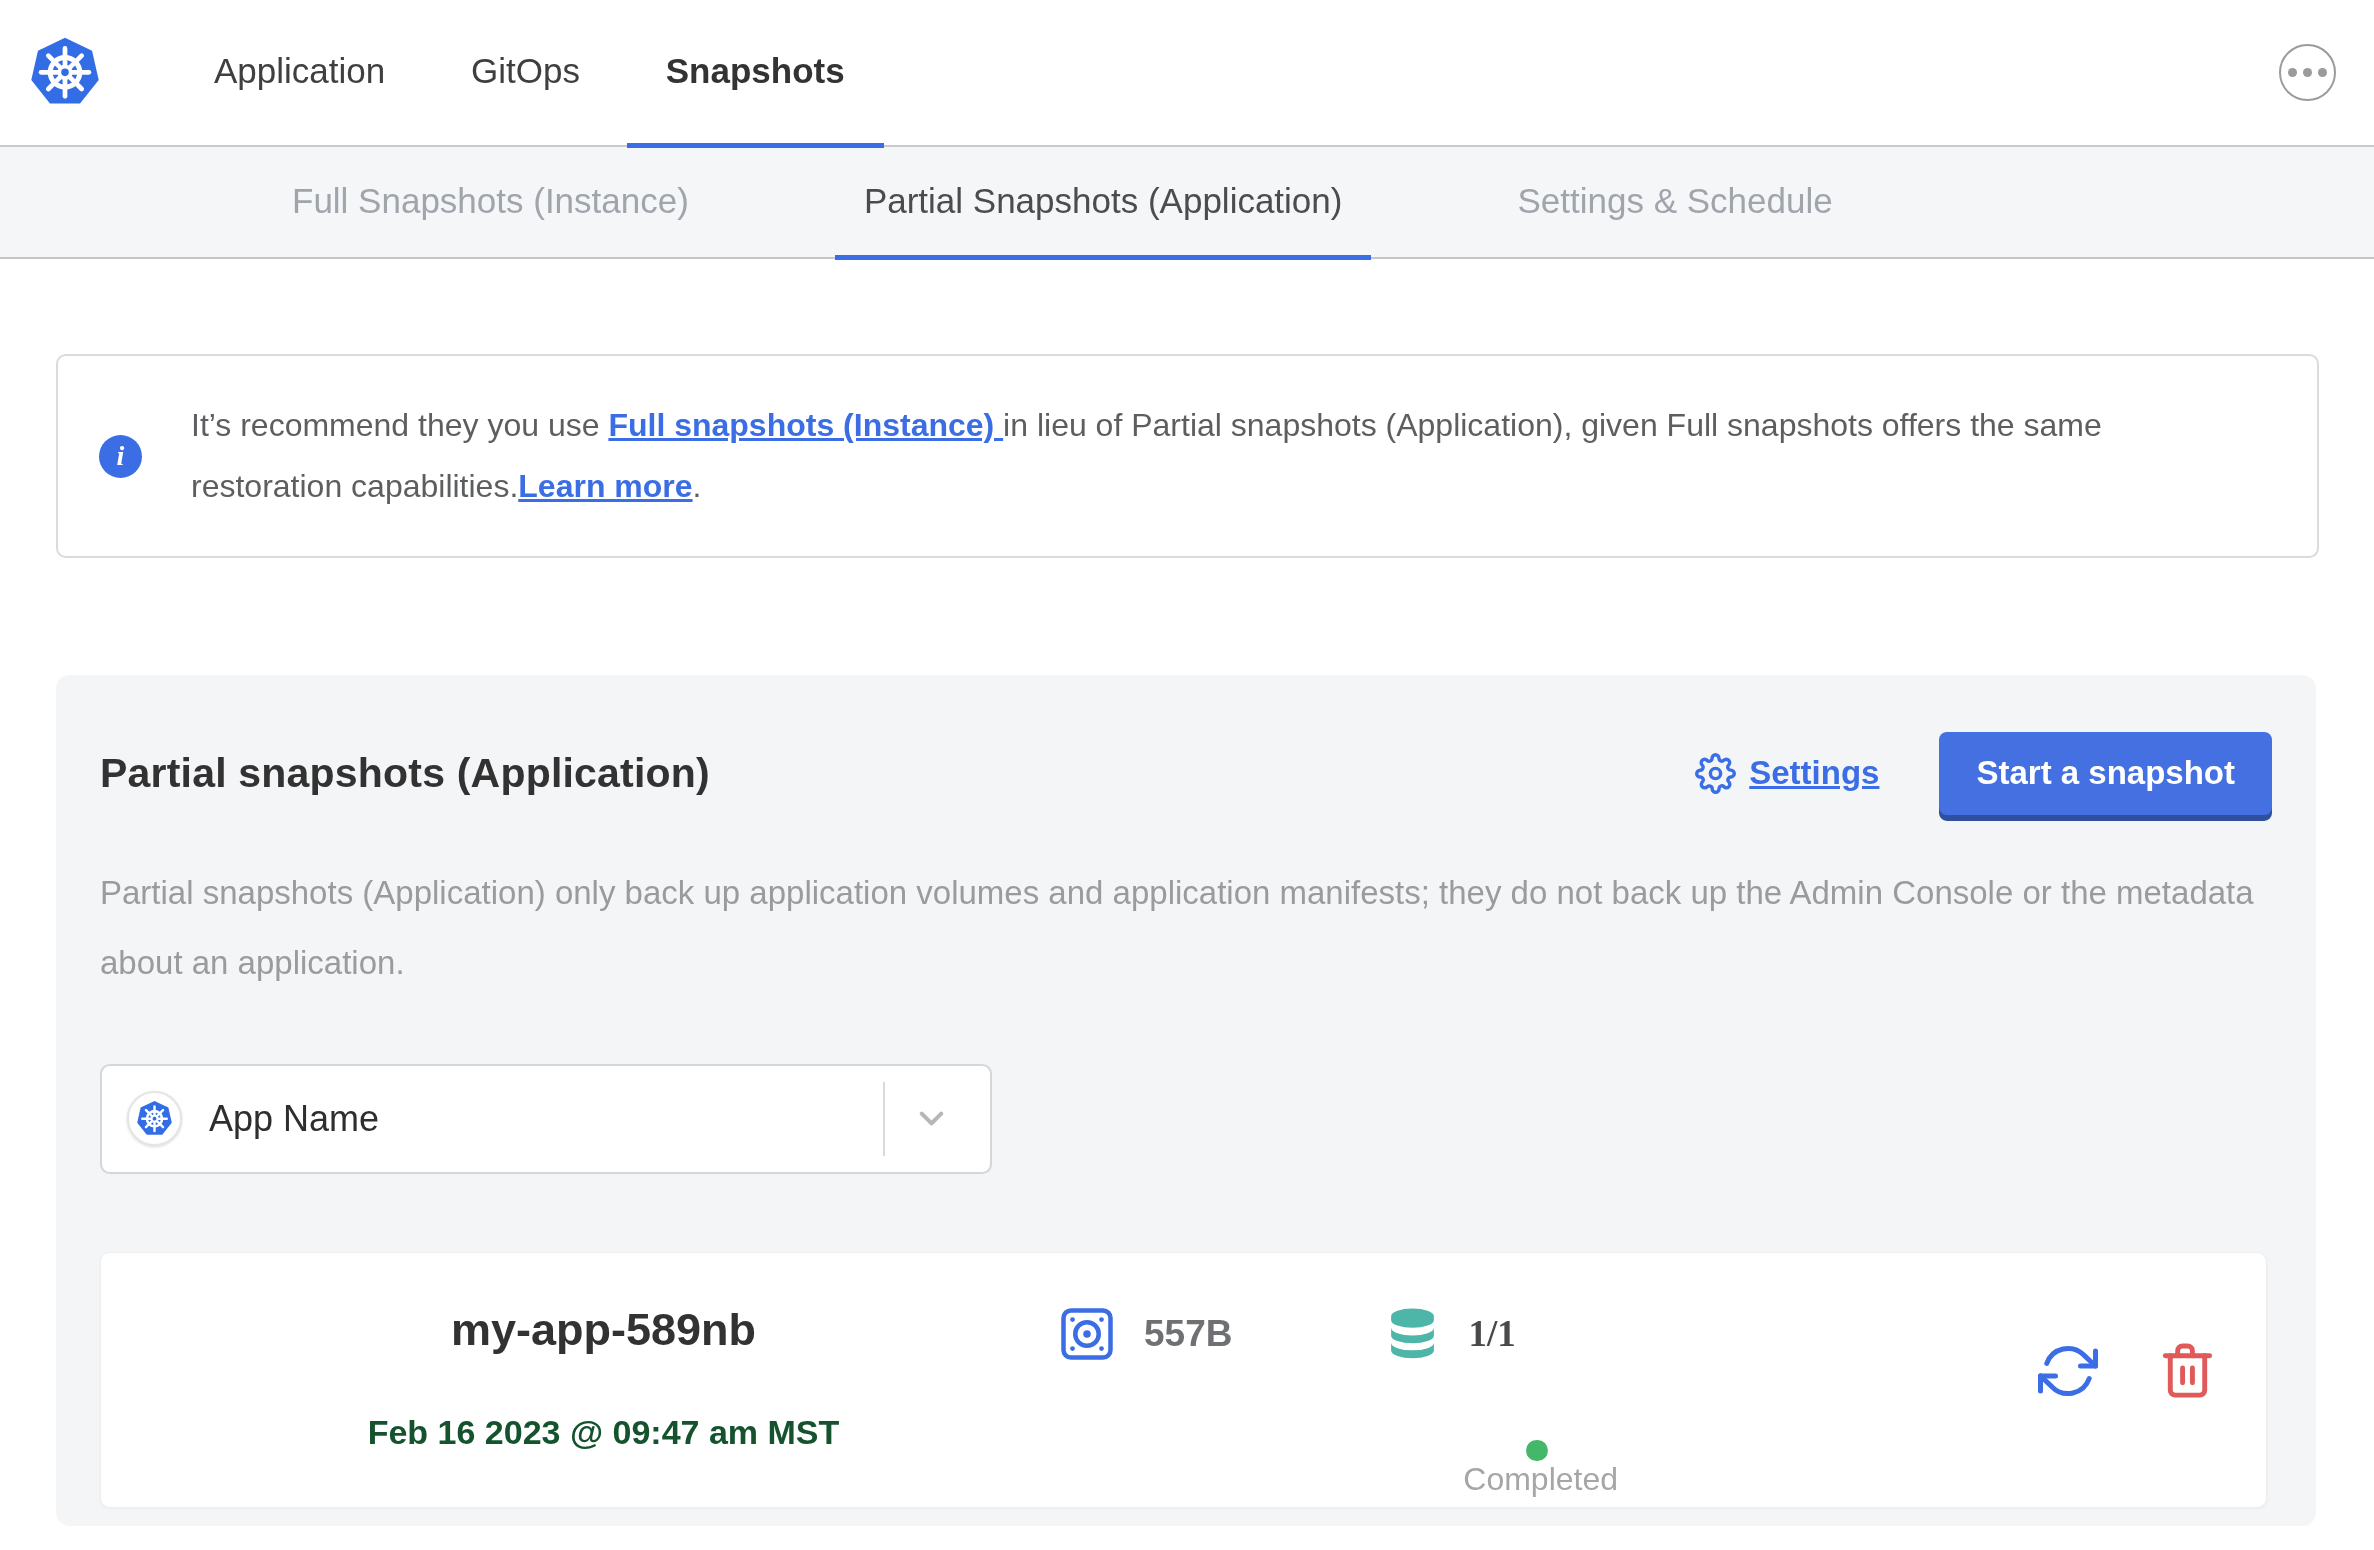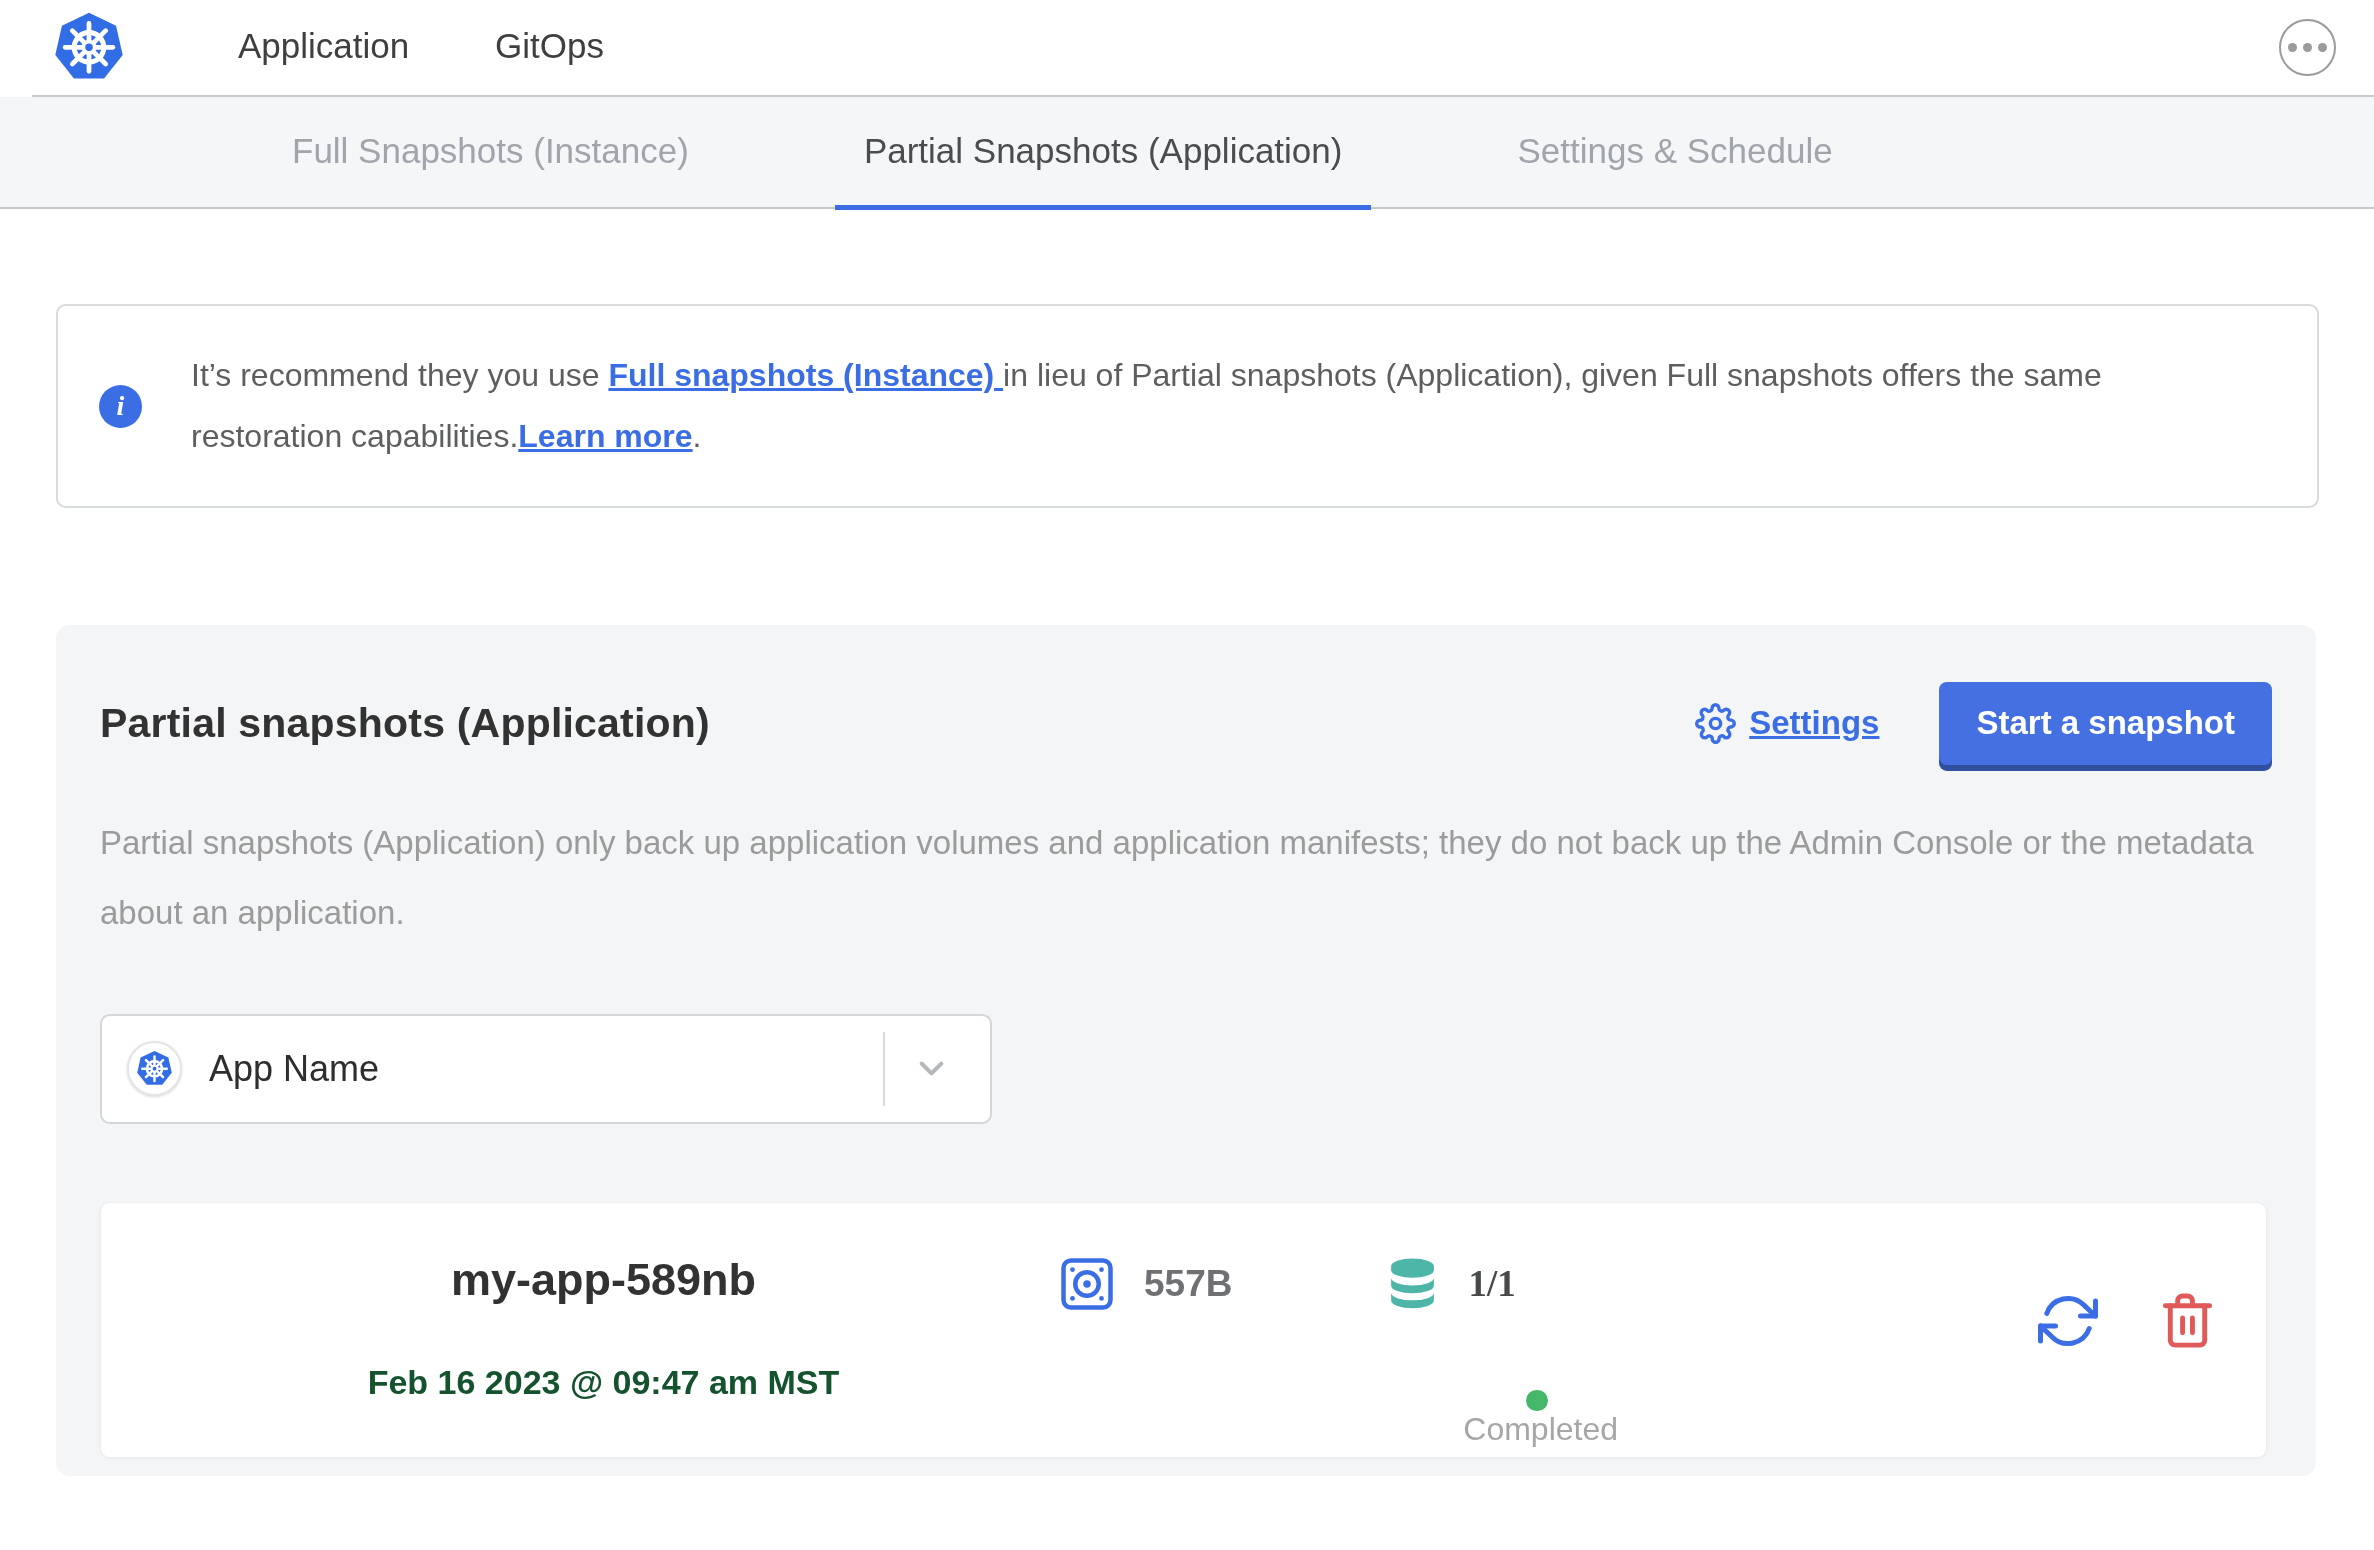--- a/index.html
+++ b/index.html
@@ -5,23 +5,23 @@
   * { margin:0; padding:0; box-sizing:border-box; }
   html,body { background:#ffffff; }
   body {
     width:2375px; height:1551px;
     font-family:"Liberation Sans","DejaVu Sans",sans-serif;
     color:#333; overflow:hidden; position:relative;
   }
 
   
   .header {
-    height:97px; display:flex; align-items:center;
+    height:147px; display:flex; align-items:center;
     background:#fff; border-bottom:2.9px solid #c9cccf;
-    padding:0 39px 0 19px; position:relative;margin-left:32px;
+    padding:0 39px 0 27px; position:relative;
   }
   .k8s-logo { width:76px; height:78px; flex:0 0 auto; }
   .nav { display:flex; align-items:stretch; height:100%; margin-left:72px; }
   .nav-item {
     display:flex; align-items:center; padding:0 39px; margin-right:7.8px;
     font-size:35px; font-weight:500; color:#3f3f3f; cursor:pointer;
     border-bottom:5.9px solid transparent; margin-bottom:-2.9px;
   }
   .nav-item.active { color:#333; font-weight:600; border-bottom-color:#3b6ee4; }
   .ellipsis-btn {
@@ -138,20 +138,21 @@
       <line x1="12" y1="12.2" x2="17.3" y2="17.5"></line>
       <line x1="12" y1="12.2" x2="6.7" y2="17.5"></line>
       <line x1="12" y1="12.2" x2="17.3" y2="6.9"></line>
     </g>
     <circle cx="12" cy="12.2" r="4.7" fill="none" stroke="#ffffff" stroke-width="1.6"></circle>
     <circle cx="12" cy="12.2" r="1.8" fill="#326de6" stroke="#ffffff" stroke-width="1.2"></circle>
   </svg>
   <div class="nav">
     <div class="nav-item">Application</div>
     <div class="nav-item">GitOps</div>
+    <div class="nav-item active">Snapshots</div>
   </div>
   <button class="ellipsis-btn">
     <span class="dot"></span>
     <span class="dot"></span>
     <span class="dot"></span>
   </button>
 </div>
 
 <div class="subnav">
   <div class="subtab">Full Snapshots (Instance)</div>

